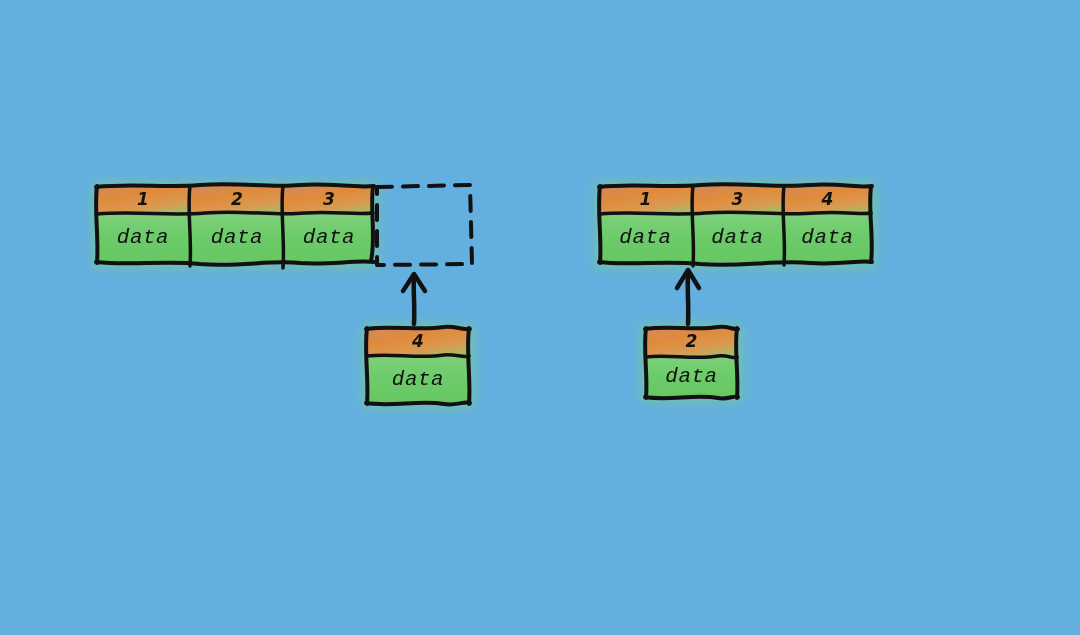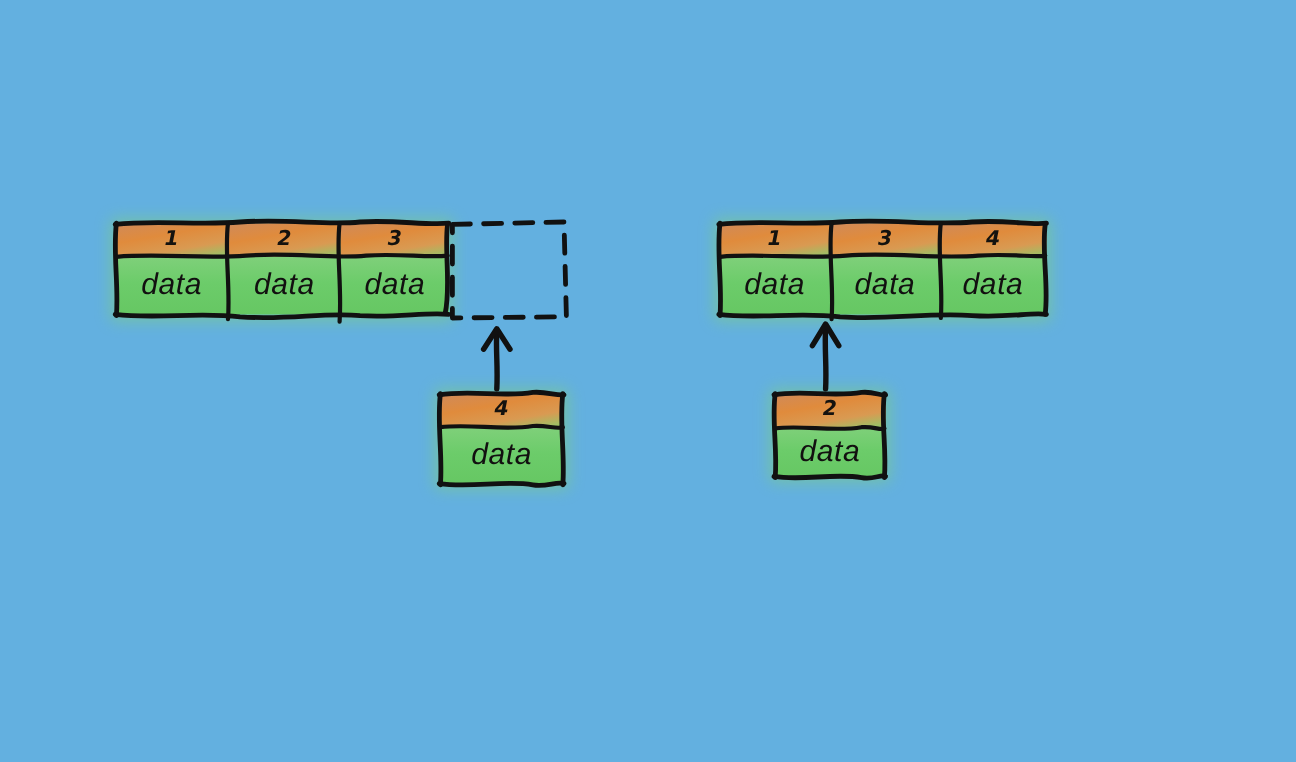--- a/index.html
+++ b/index.html
@@ -64,22 +64,22 @@
     font-family: "DejaVu Sans", sans-serif;
     font-size: 17px;
     color: #14120f;
     line-height: 1;
     transform: translateY(-1px);
     font-style: italic;
     font-weight: 600;
   }
 
   .body-text {
-    font-family: Liberation Sans, sans-serif;
-    font-size: 25px;
+    font-family: Liberation Mono, monospace;
+    font-size: 21px;
     color: #121010;
     line-height: 1;
     letter-spacing: 0.5px;
     transform: translateY(-1px);
     font-style: italic;
   }
 
   
   #ink {
     position: absolute;

